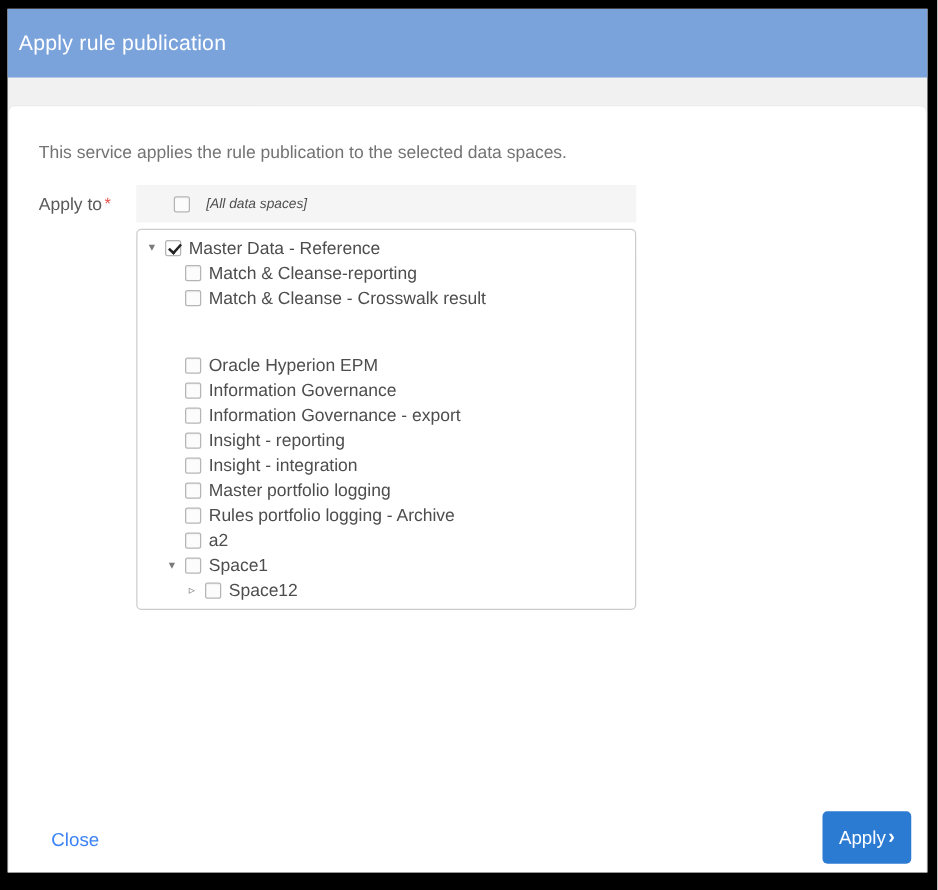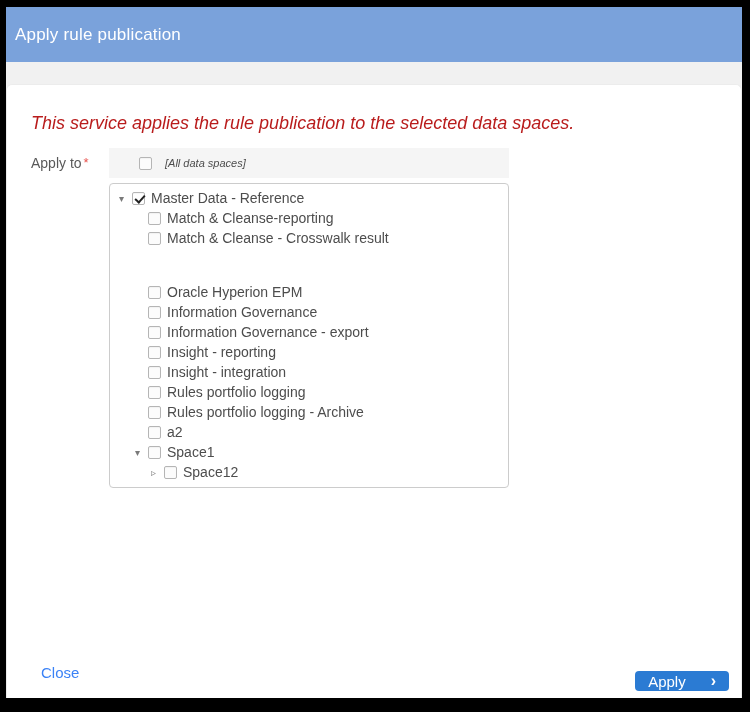--- a/index.html
+++ b/index.html
@@ -24,21 +24,21 @@
   .titlebar h1{
     margin:0;font-size:17px;font-weight:500;color:#fff;letter-spacing:.2px;
   }
   .card{
     position:absolute;left:0;right:0;top:77px;bottom:0;
     background:#fff;border:1px solid #ececec;border-bottom:none;
     border-radius:6px 6px 0 0;box-sizing:border-box;
   }
   .description{
     position:absolute;left:24px;top:28px;
-    font-size:18px;color:#b91c1c;font-style:italic;
+    font-size:14px;color:#737373;
   }
   .field-label{
     position:absolute;left:24px;top:70px;
     font-size:14px;color:#595959;
   }
   .required{color:var(--required-color);margin-left:2px;font-size:13px;vertical-align:top;}
   .field-col{
     position:absolute;left:102px;top:63px;width:400px;
   }
   .all-bar{
@@ -76,23 +76,23 @@
     transform:rotate(-48deg);
   }
   .tree-row .lbl{
     font-size:14px;color:#4d4d4d;
   }
   .close-link{
     position:absolute;left:34px;bottom:17px;
     font-size:15px;color:#3b82f6;cursor:pointer;
   }
   .apply-btn{
-    position:absolute;right:12px;bottom:7px;height:20px;
+    position:absolute;right:12px;bottom:7px;height:42px;
     background:var(--apply-bg);color:#fff;border:none;border-radius:4px;
-    padding:0 13px;display:flex;align-items:center;gap:25px;
+    padding:0 13px;display:flex;align-items:center;gap:2px;
     font-size:15px;font-family:"Liberation Sans", sans-serif;cursor:pointer;
   }
   .apply-btn .chev{font-size:16px;font-weight:bold;line-height:1;margin-top:-1px;}
 </style>
 </head>
 <body>
 
 <div class="frame">
   <div class="window">
 
@@ -152,21 +152,21 @@
     <span class="lbl">Insight - reporting</span>
   </div>
             <div class="tree-row" style="padding-left: 25px;">
     <span class="caret"></span>
     <span class="cb"></span>
     <span class="lbl">Insight - integration</span>
   </div>
             <div class="tree-row" style="padding-left: 25px;">
     <span class="caret"></span>
     <span class="cb"></span>
-    <span class="lbl">Rules portfolio logging</span>
+    <span class="lbl">Master portfolio logging</span>
   </div>
             <div class="tree-row" style="padding-left: 25px;">
     <span class="caret"></span>
     <span class="cb"></span>
     <span class="lbl">Rules portfolio logging - Archive</span>
   </div>
             <div class="tree-row" style="padding-left: 25px;">
     <span class="caret"></span>
     <span class="cb"></span>
     <span class="lbl">a2</span>

